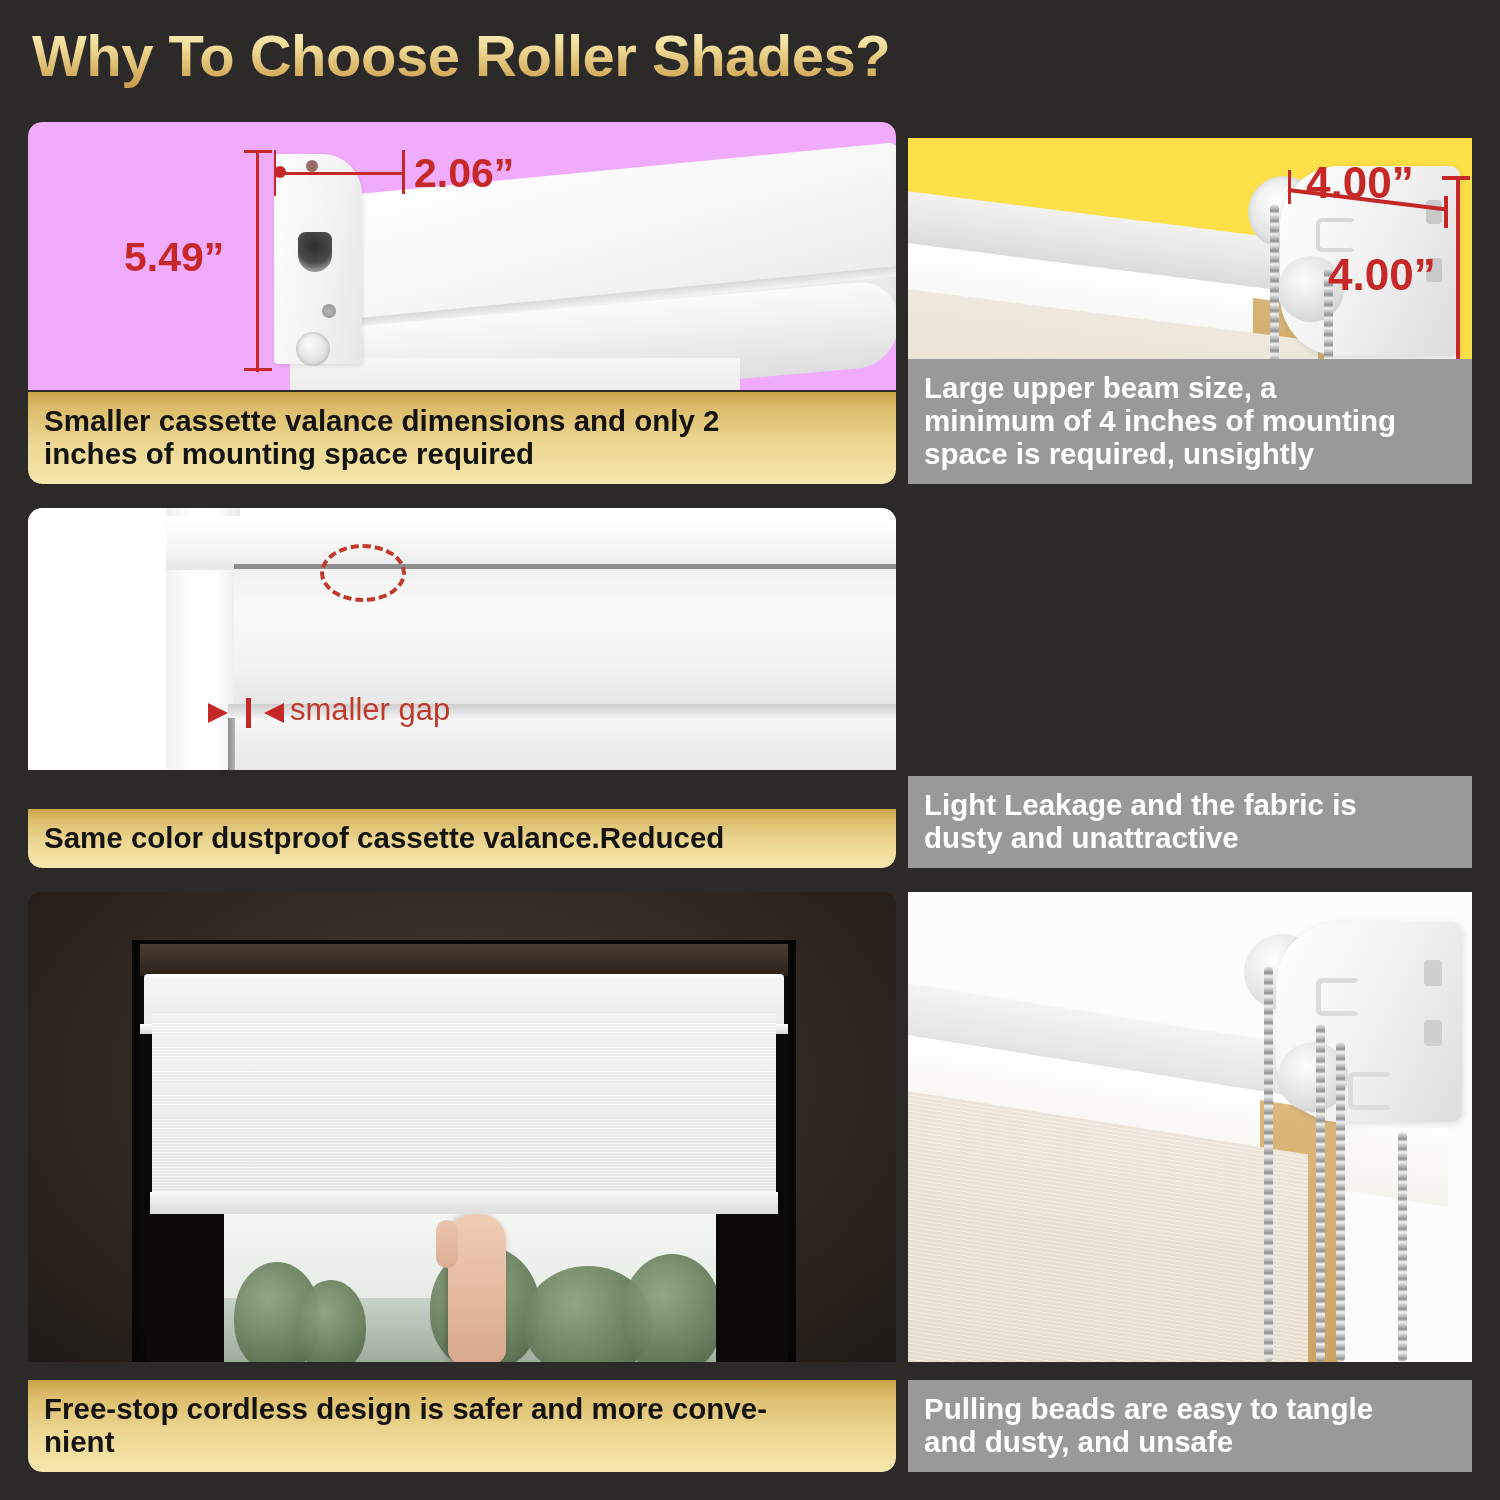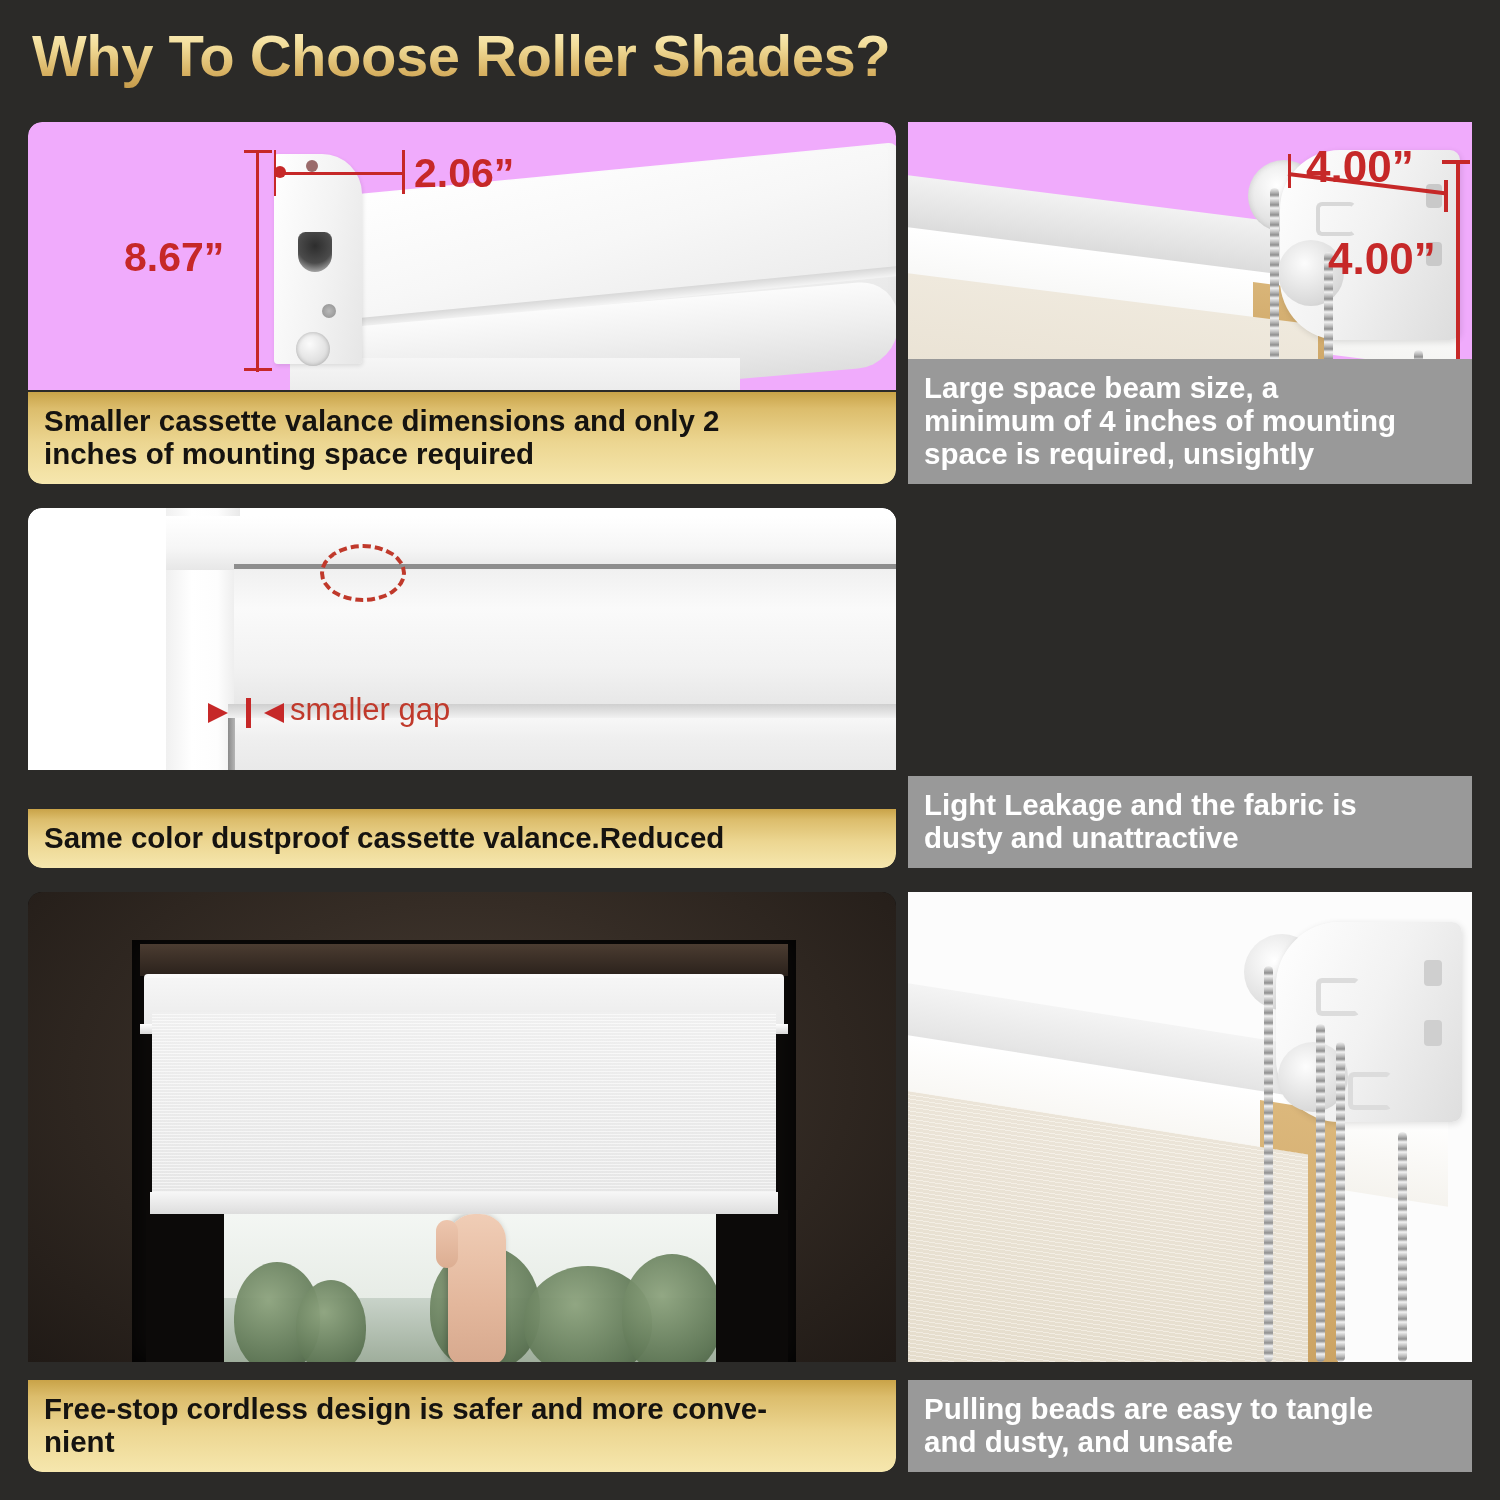--- a/index.html
+++ b/index.html
@@ -64,21 +64,21 @@
     background: #999999;
     color: #ffffff;
     border-radius: 0;
   }
   .caption .ln { display: block; white-space: nowrap; }
 
   
   #panel-1 { left: 28px;  top: 122px;  width: 868px; height: 362px; }
   #panel-1 .photo { height: 268px; background: #f0abfc; }
   #panel-2 { left: 908px; top: 122px;  width: 564px; height: 362px; }
-  #panel-2 .photo { height: 268px; background: #f0abfc; border-radius: 0; }
+  #panel-2 .photo { height: 268px; background: #fde047; border-radius: 0; margin-top: 16px; }
   #panel-3 { left: 28px;  top: 508px;  width: 868px; height: 360px; }
   #panel-3 .photo { height: 262px; background: #fdfdfd; }
   #panel-4 { left: 908px; top: 508px;  width: 564px; height: 360px; }
   #panel-4 .photo { height: 262px; background: #f0f0f0; border-radius: 0; }
   #panel-5 { left: 28px;  top: 892px;  width: 868px; height: 580px; }
   #panel-5 .photo { height: 470px; background: #121111; }
   #panel-6 { left: 908px; top: 892px;  width: 564px; height: 580px; padding-left: 28px; }
   #panel-6 .photo { height: 470px; background: #fbfbfb; border-radius: 0; }
   #panel-2, #panel-4, #panel-6 { border-radius: 0; }
 
@@ -421,21 +421,21 @@
 
         <div class="dim-line" style="left:246px; top:28px; width:2px; height:46px;"></div>
         <div class="dim-line" style="left:246px; top:50px; width:130px; height:3px;"></div>
         <div class="dim-line" style="left:374px; top:28px; width:3px; height:44px;"></div>
         <div class="dim-line" style="left:246px; top:44px; width:12px; height:12px; border-radius:50%;"></div>
         <div class="dim-label" style="left:386px; top:28px; font-size:41px;">2.06”</div>
 
         <div class="dim-line" style="left:228px; top:28px; width:3px; height:222px;"></div>
         <div class="dim-line" style="left:216px; top:28px; width:28px; height:3px;"></div>
         <div class="dim-line" style="left:216px; top:246px; width:28px; height:3px;"></div>
-        <div class="dim-label" style="left:96px; top:112px; font-size:41px;">8.67”</div>
+        <div class="dim-label" style="left:96px; top:112px; font-size:41px;">5.49”</div>
       </div>
     </div>
     <div class="caption gold">
       <span class="ln">Smaller cassette valance dimensions and only 2</span>
       <span class="ln">inches of mounting space required</span>
     </div>
   </div>
 
   <div class="panel" id="panel-2">
     <div class="photo">
@@ -460,21 +460,21 @@
         <div class="dim-line" style="left:536px; top:58px; width:4px; height:32px;"></div>
         <div class="dim-label" style="left:398px; top:20px; font-size:44px;">4.00”</div>
 
         <div class="dim-line" style="left:548px; top:38px; width:4px; height:204px;"></div>
         <div class="dim-line" style="left:534px; top:38px; width:28px; height:4px;"></div>
         <div class="dim-line" style="left:534px; top:238px; width:28px; height:4px;"></div>
         <div class="dim-label" style="left:420px; top:112px; font-size:44px;">4.00”</div>
       </div>
     </div>
     <div class="caption gray">
-      <span class="ln">Large space beam size, a</span>
+      <span class="ln">Large upper beam size, a</span>
       <span class="ln">minimum of 4 inches of mounting</span>
       <span class="ln">space is required, unsightly</span>
     </div>
   </div>
 
   <div class="panel" id="panel-3">
     <div class="photo">
       <div class="art">
         <div class="p3-wall"></div>
         <div class="p3-jamb"></div>

